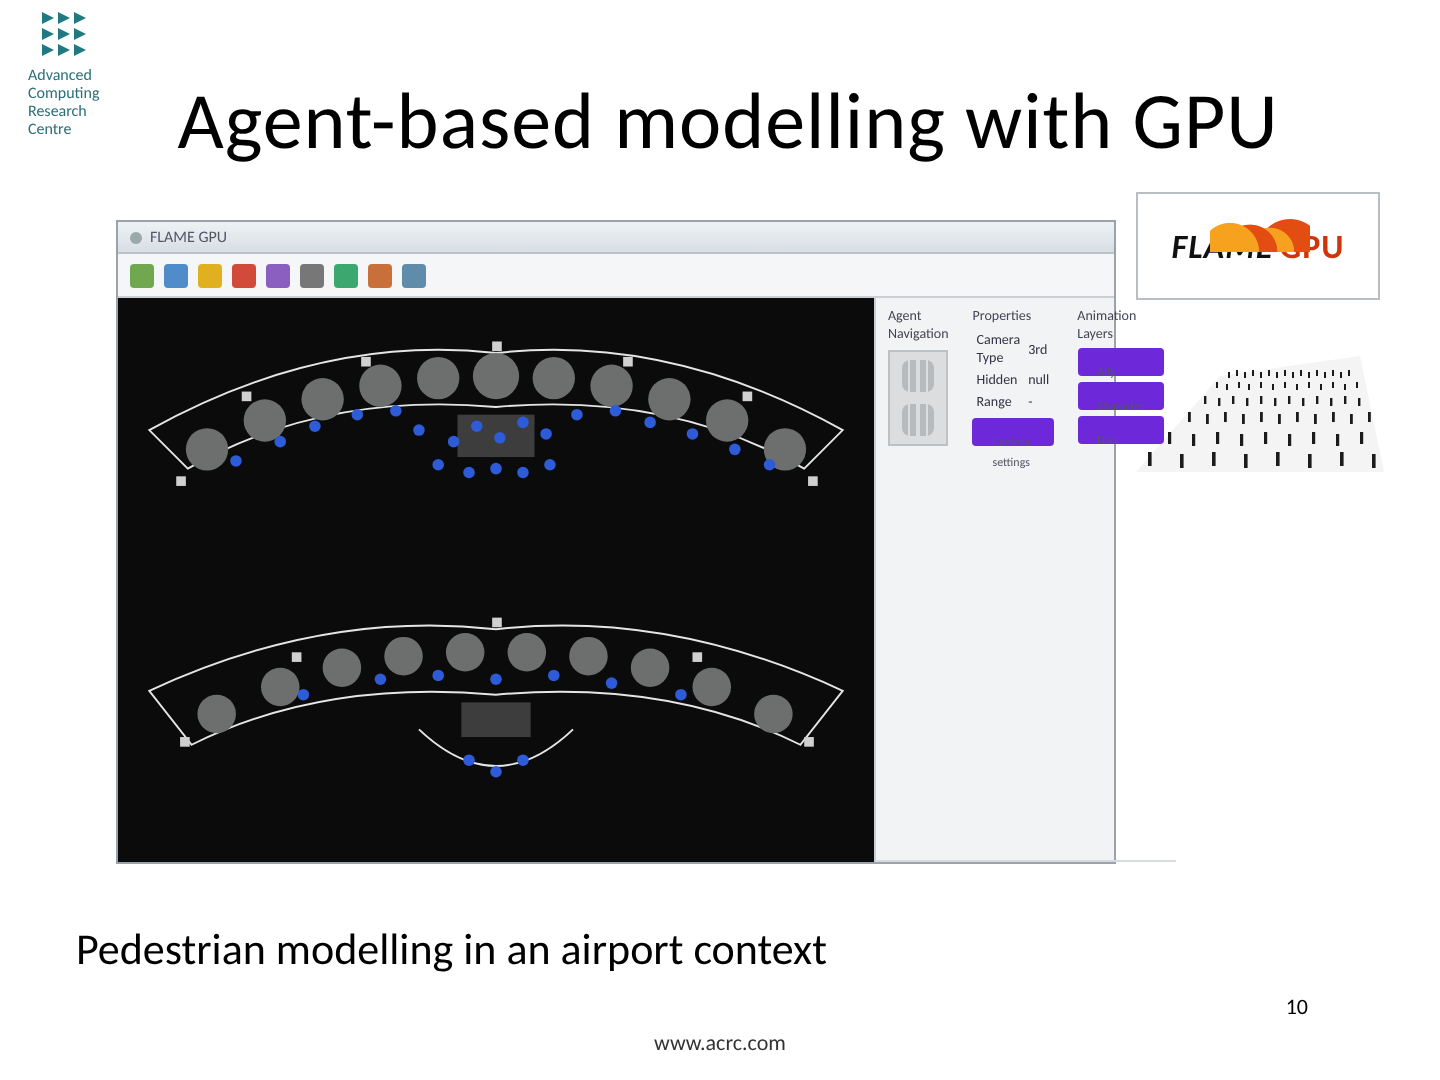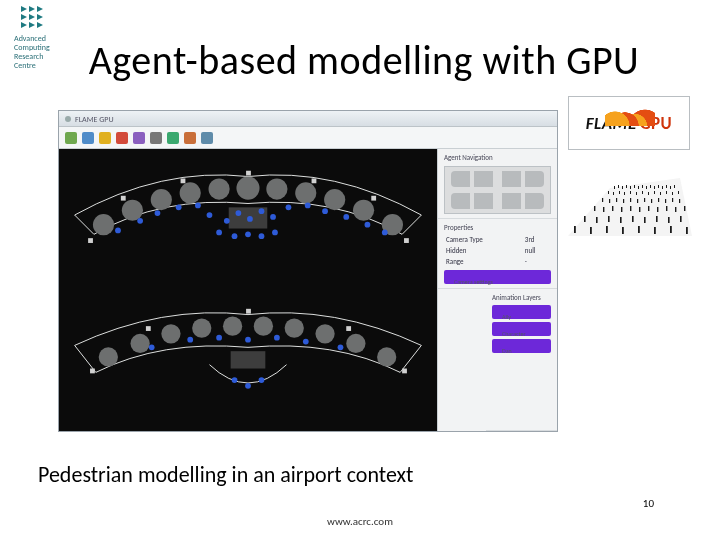--- a/index.html
+++ b/index.html
@@ -19,32 +19,32 @@
   .app-titlebar { height: 16px; background: linear-gradient(#eef2f5,#d7dee4); border-bottom: 1px solid #bcc3c8; display:flex; align-items:center; padding:0 6px; }
   .app-titlebar .dot { width:6px; height:6px; background:#9aa; border-radius:50%; margin-right:4px; }
   .app-titlebar .t { font-size:8px; color:#556; }
   .app-toolbar { height: 22px; background:#f4f6f7; border-bottom:1px solid #c9cfd3; display:flex; align-items:center; gap:5px; padding:0 6px; }
   .tb-ico { width:12px; height:12px; border-radius:2px; }
   .ic-a{background:#6fa84f;} .ic-b{background:#4f8cc9;} .ic-c{background:#e0b020;}
   .ic-d{background:#d24a3a;} .ic-e{background:#8a5fbf;} .ic-f{background:#777;}
   .ic-g{background:#3aa86f;} .ic-h{background:#c96f3a;} .ic-i{background:#5f8caa;}
   .app-body { display:flex; height: calc(100% - 38px); }
   .viewport { flex:1; background:#0b0b0b; position:relative; overflow:hidden; }
-  .sidepanel { width:120px; background:#f2f3f4; border-left:1px solid #c9cfd3; display:flex; flex-direction:column; }
+  .sidepanel { width:120px; background:#f2f3f4; border-left:1px solid #c9cfd3; display:flex; }
   .panel-sec { border-bottom:1px solid #d7dbde; padding:4px 6px; }
   .panel-sec .lbl { font-size:7px; color:#445; }
   .panel-sec .minimap { margin-top:4px; height:48px; background:#dcddde; border:1px solid #bcc1c5; position:relative; overflow:hidden; }
   .panel-sec .minimap::before,
   .panel-sec .minimap::after { content:""; position:absolute; left:6px; right:6px; height:16px; background:linear-gradient(90deg,#b8bbbd 0 20%, transparent 20% 25%, #b8bbbd 25% 45%, transparent 45% 55%, #b8bbbd 55% 75%, transparent 75% 80%, #b8bbbd 80% 100%); border-radius:4px; }
   .panel-sec .minimap::before { top:4px; }
   .panel-sec .minimap::after { bottom:4px; }
   .panel-sec table { width:100%; font-size:7px; color:#334; border-collapse:collapse; margin-top:2px; }
   .panel-sec table td { padding:1px 2px; }
   .panel-sec .btn { display:block; width:100%; height:12px; margin-top:3px; background:#fff; border:7px solid #6d28d9; border-radius:2px; font-size:6px; color:#556; line-height:10px; padding:0 3px; }
-  .panel-sec.grow { flex:1;margin-left:48px; }
+  .panel-sec.grow { flex:1; }
 
   
   .terminal { position:absolute; left:6px; right:6px; }
   .terminal svg { width:100%; height:100%; display:block; }
   .t1 { top:6px; height:46%; }
   .t2 { bottom:6px; height:46%; }
   .agent-dot { fill:#2e5bd8; }
   .struct { fill:#6d6f6f; }
   .outline { fill:none; stroke:#e4e6e5; stroke-width:1; }
   .hatch { fill:#3d3d3d; }

